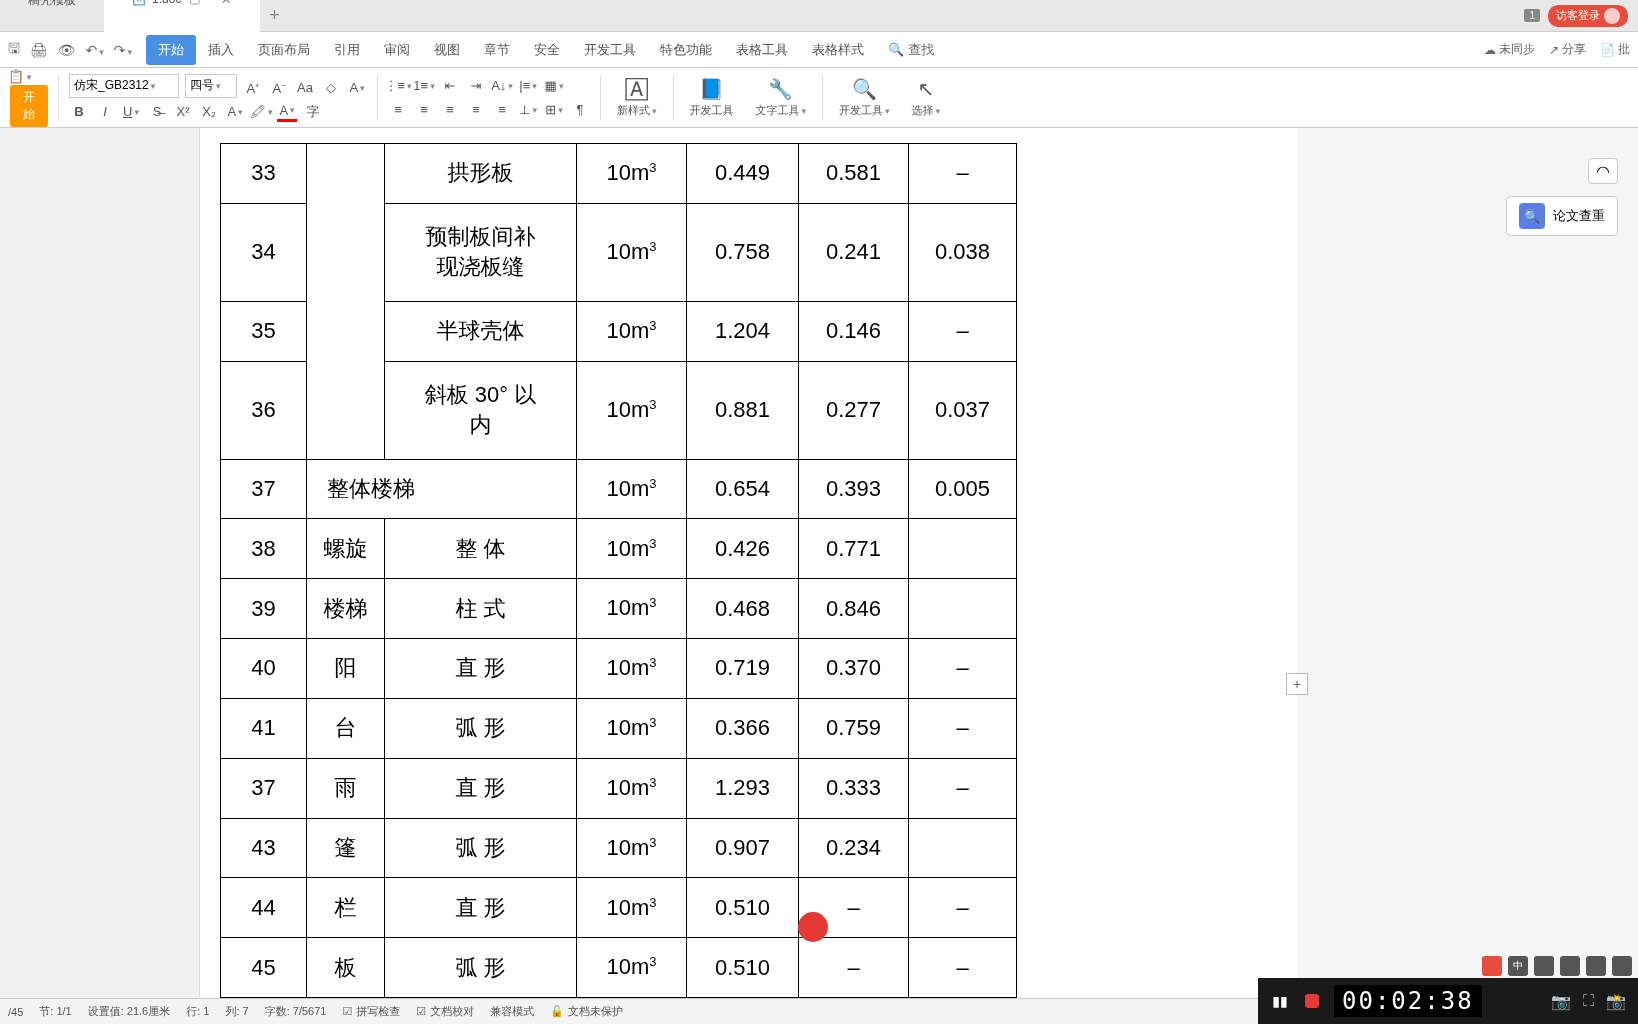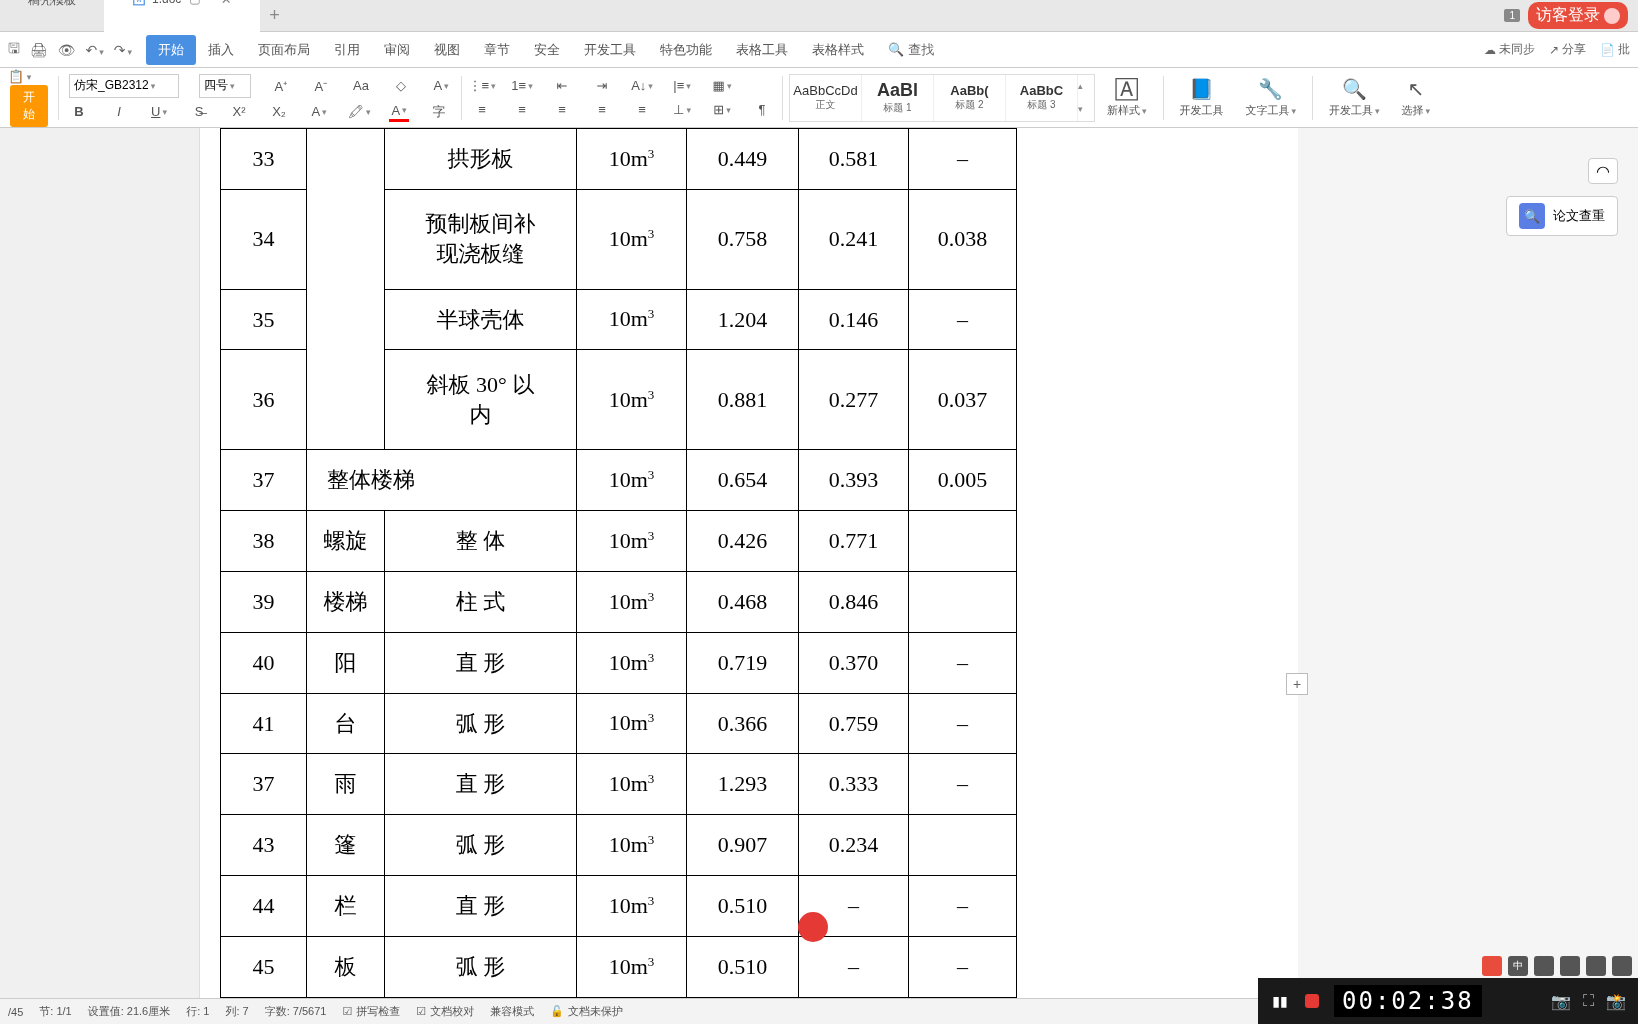--- a/index.html
+++ b/index.html
@@ -9,58 +9,58 @@
 .tabbar { height: 32px; background: #e8e8e8; display: flex; align-items: center; border-bottom: 1px solid #ccc; }
 .tab { height: 48px; padding: 0 28px; display: flex; align-items: flex-start; font-size: 12px; color: #555; }
 .tab.active { background: #ffffff; }
 .tab-icon { width: 14px; height: 14px; margin-right: 6px; display: inline-flex; align-items: center; justify-content: center; }
 .tab-icon svg { width: 14px; height: 14px; }
 .tab .close { margin-left: 20px; font-size: 13px; color: #888; }
 .tab .maximize { margin-left: 8px; font-size: 12px; color: #888; }
 .newtab { width: 30px; text-align: center; color: #888; font-size: 18px; }
 .titlebar-right { margin-left: auto; display: flex; align-items: center; gap: 8px; padding-right: 10px; }
 .notif-badge { background: #888; color: #fff; font-size: 10px; padding: 1px 5px; border-radius: 2px; }
-.login-btn { background: #e74c3c; color: #fff; font-size: 16px; padding: 3px 8px; border-radius: 10px; display: flex; align-items: center; gap: 4px; }
+.login-btn { background: #e74c3c; color: #fff; font-size: 11px; padding: 3px 8px; border-radius: 10px; display: flex; align-items: center; gap: 4px; }
 .avatar { width: 16px; height: 16px; background: #fcc; border-radius: 50%; }
 
 
 .menubar { height: 36px; display: flex; align-items: center; padding: 0 8px; font-size: 13px; color: #555; border-bottom: 1px solid #ccc; }
 .mb-icons { display: flex; gap: 10px; margin-right: 14px; align-items: center; }
 .mb-icons span { font-size: 14px; color: #666; }
 .menu-item { padding: 6px 12px; cursor: pointer; }
 .menu-item.active { background: #4a90e2; color: #fff; border-radius: 3px; }
 .search-area { display: flex; align-items: center; gap: 4px; margin-left: 12px; font-size: 13px; color: #666; }
 .menubar-right { margin-left: auto; display: flex; gap: 14px; font-size: 12px; color: #666; align-items: center; }
 .menubar-right span { display: flex; align-items: center; gap: 3px; }
 
 
 .ribbon { height: 60px; display: flex; align-items: center; padding: 0 6px; border-bottom: 1px solid #ccc; gap: 2px; }
 .ribbon-group { display: flex; flex-direction: column; justify-content: center; height: 100%; padding: 0 4px; }
 .ribbon-sep { width: 1px; height: 44px; background: #ddd; margin: 0 4px; }
 .start-btn { background: #ff9800; color: #fff; padding: 4px 8px; border-radius: 3px; font-size: 12px; width: 38px; text-align: center; }
 .font-combo { border: 1px solid #ccc; height: 24px; font-size: 12px; padding: 0 4px; display: flex; align-items: center; background: #fff; }
 .font-name { width: 110px; }
 .font-size { width: 52px; }
-.fmt-row { display: flex; gap: 20px; align-items: center; }
+.fmt-row { display: flex; gap: 6px; align-items: flex-end; }
 .fmt-btn { width: 20px; height: 20px; display: flex; align-items: center; justify-content: center; font-size: 13px; color: #555; }
 .style-gallery { display: flex; height: 48px; border: 1px solid #ddd; }
 .style-item { width: 72px; display: flex; flex-direction: column; align-items: center; justify-content: center; border-right: 1px solid #eee; }
 .style-prev { font-size: 13px; color: #333; }
 .style-name { font-size: 10px; color: #666; }
 .ribbon-btn { display: flex; flex-direction: column; align-items: center; justify-content: center; padding: 0 10px; font-size: 11px; color: #555; gap: 2px; }
 .ribbon-btn .ico { font-size: 20px; }
 
 
 .doc-area { position: relative; height: calc(1024px - 32px - 36px - 60px - 26px); display: flex; }
 .left-margin { width: 200px; background: #f0f0f0; border-right: 1px solid #ddd; }
 .page { flex: 1; background: #fff; display: flex; justify-content: flex-start; padding-left: 20px; position: relative; }
 .right-rail { width: 340px; background: #f5f5f5; position: relative; }
 
 
-.doc-table { border-collapse: collapse; font-family: Liberation Serif, serif; font-size: 22px; color: #000; margin-top: 0; }
+.doc-table { border-collapse: collapse; font-family: Liberation Sans, sans-serif; font-size: 22px; color: #000; margin-top: 15px; }
 .doc-table td { border: 1.5px solid #000; text-align: center; vertical-align: middle; padding: 8px 4px; }
 .c-idx { width: 86px; }
 .c-cat { width: 78px; }
 .c-name { width: 192px; }
 .c-unit { width: 110px; }
 .c-v1 { width: 112px; }
 .c-v2 { width: 110px; }
 .c-v3 { width: 108px; }
 .tall { height: 72px; }
 .norm { height: 47px; }
@@ -206,42 +206,20 @@
       <span class="fmt-btn">≡</span>
       <span class="fmt-btn">≡</span>
       <span class="fmt-btn">≡</span>
       <span class="fmt-btn">≡</span>
       <span class="fmt-btn dd">⊥</span>
       <span class="fmt-btn dd">⊞</span>
       <span class="fmt-btn">¶</span>
     </div>
   </div>
   <div class="ribbon-sep"></div>
-  <div class="style-gallery">
-    <div class="style-item">
-      <span class="style-prev">AaBbCcDd</span>
-      <span class="style-name">正文</span>
-    </div>
-    <div class="style-item">
-      <span class="style-prev" style="font-weight:bold;font-size:18px">AaBl</span>
-      <span class="style-name">标题 1</span>
-    </div>
-    <div class="style-item">
-      <span class="style-prev" style="font-weight:bold">AaBb(</span>
-      <span class="style-name">标题 2</span>
-    </div>
-    <div class="style-item">
-      <span class="style-prev" style="font-weight:bold">AaBbC</span>
-      <span class="style-name">标题 3</span>
-    </div>
-    <div style="width:16px;display:flex;flex-direction:column;justify-content:space-around;font-size:9px;color:#888">
-      <span>▴</span>
-      <span>▾</span>
-    </div>
-  </div>
   <div class="ribbon-btn">
     <span class="ico">🄰</span>
     <span class="dd">新样式</span>
   </div>
   <div class="ribbon-sep"></div>
   <div class="ribbon-btn">
     <span class="ico">📘</span>
     <span>开发工具</span>
   </div>
   <div class="ribbon-btn">

